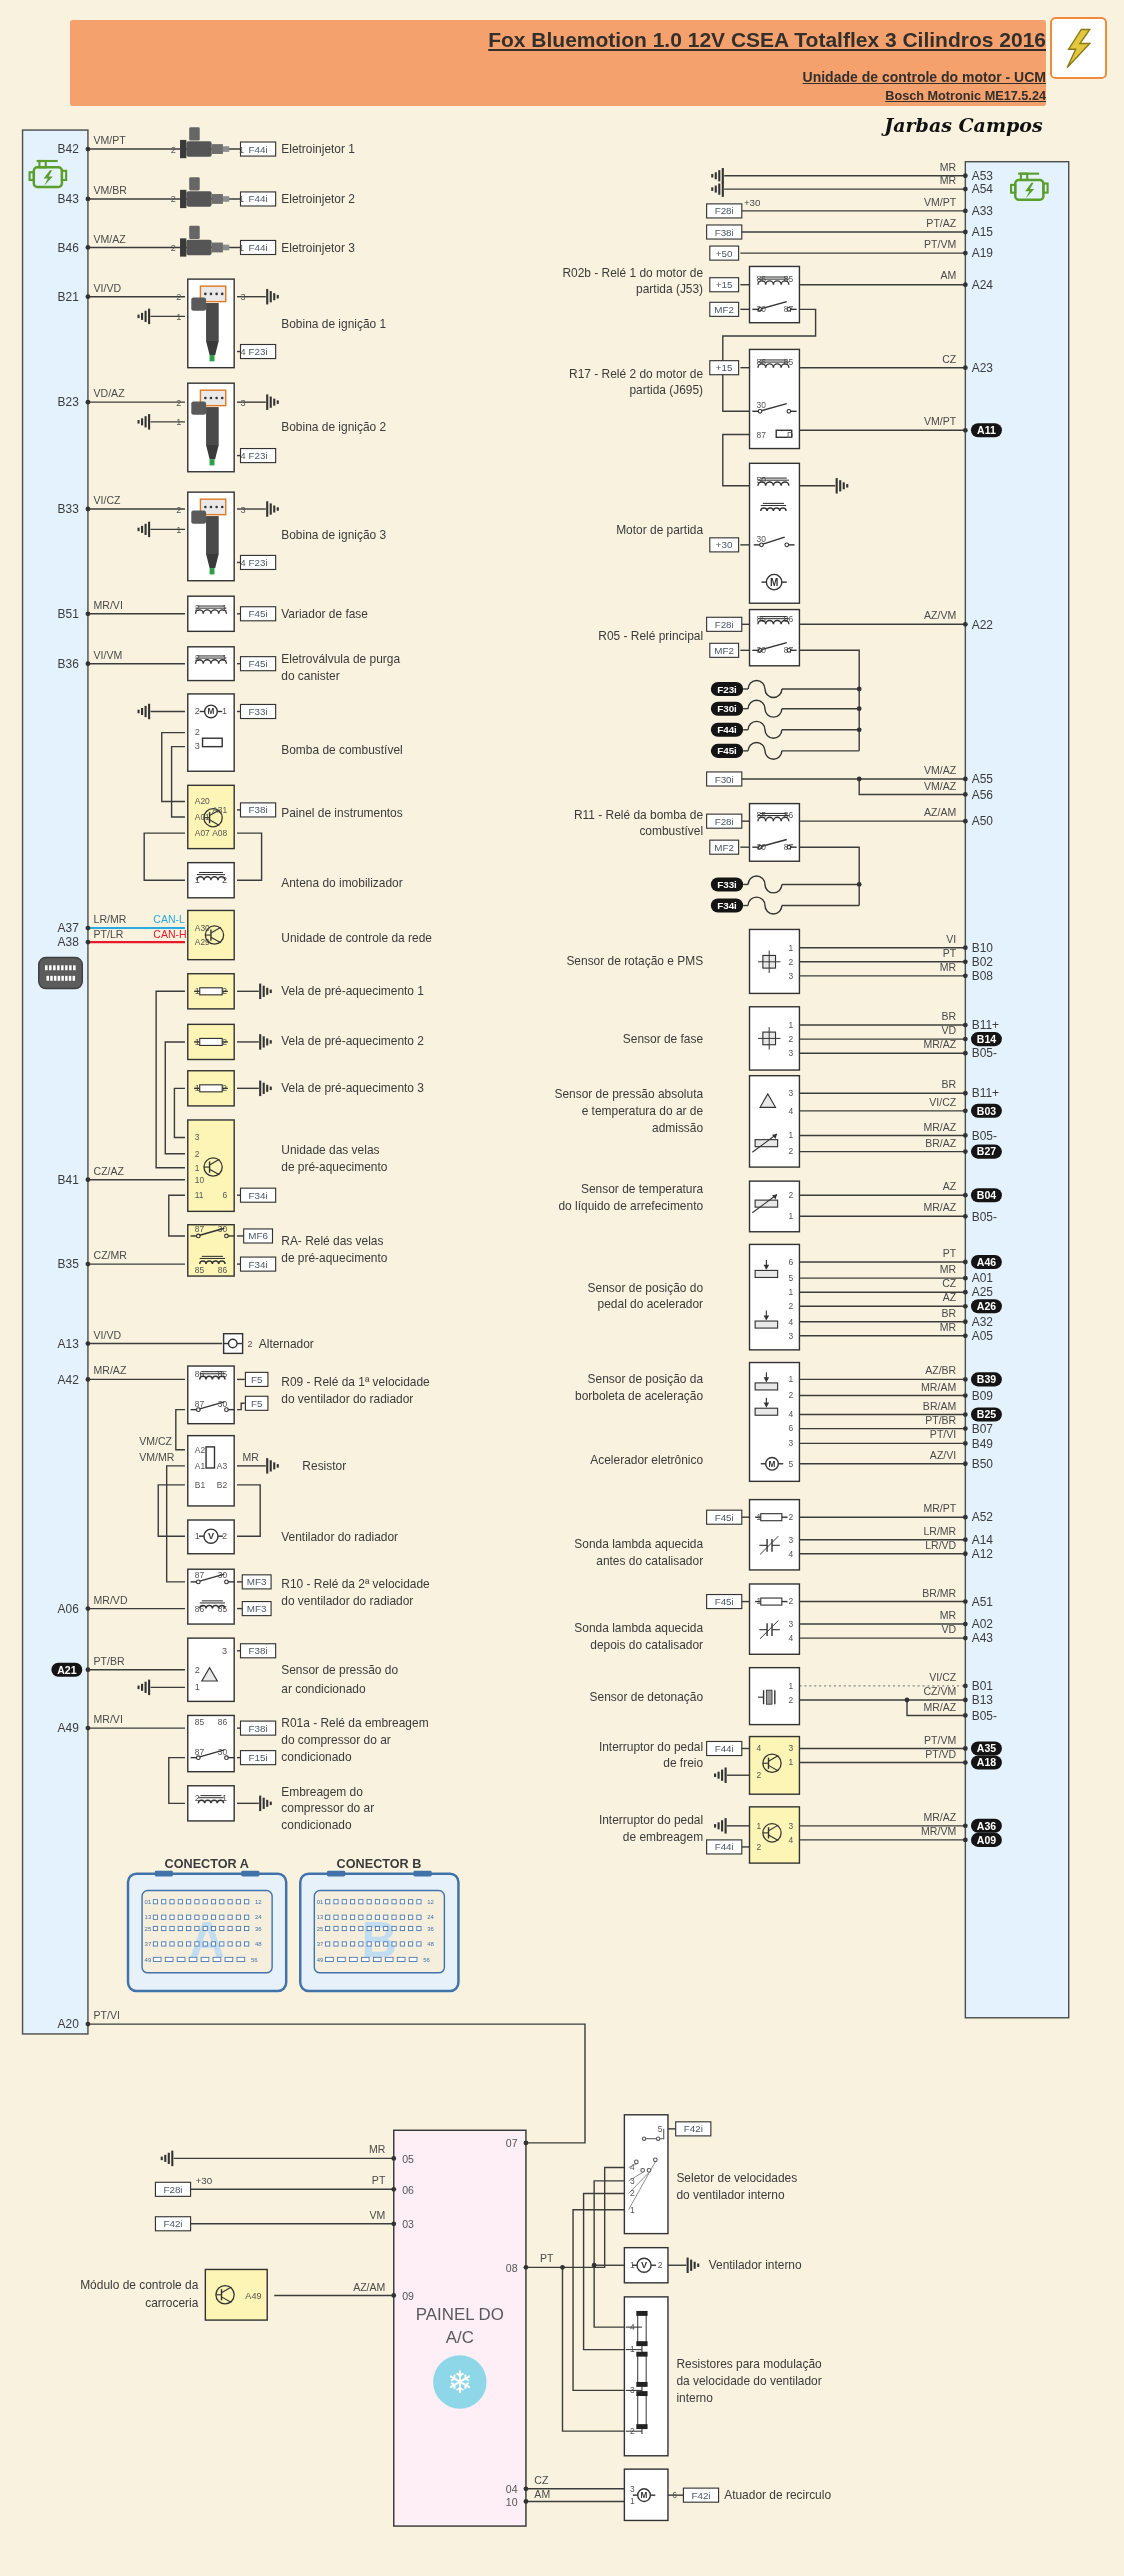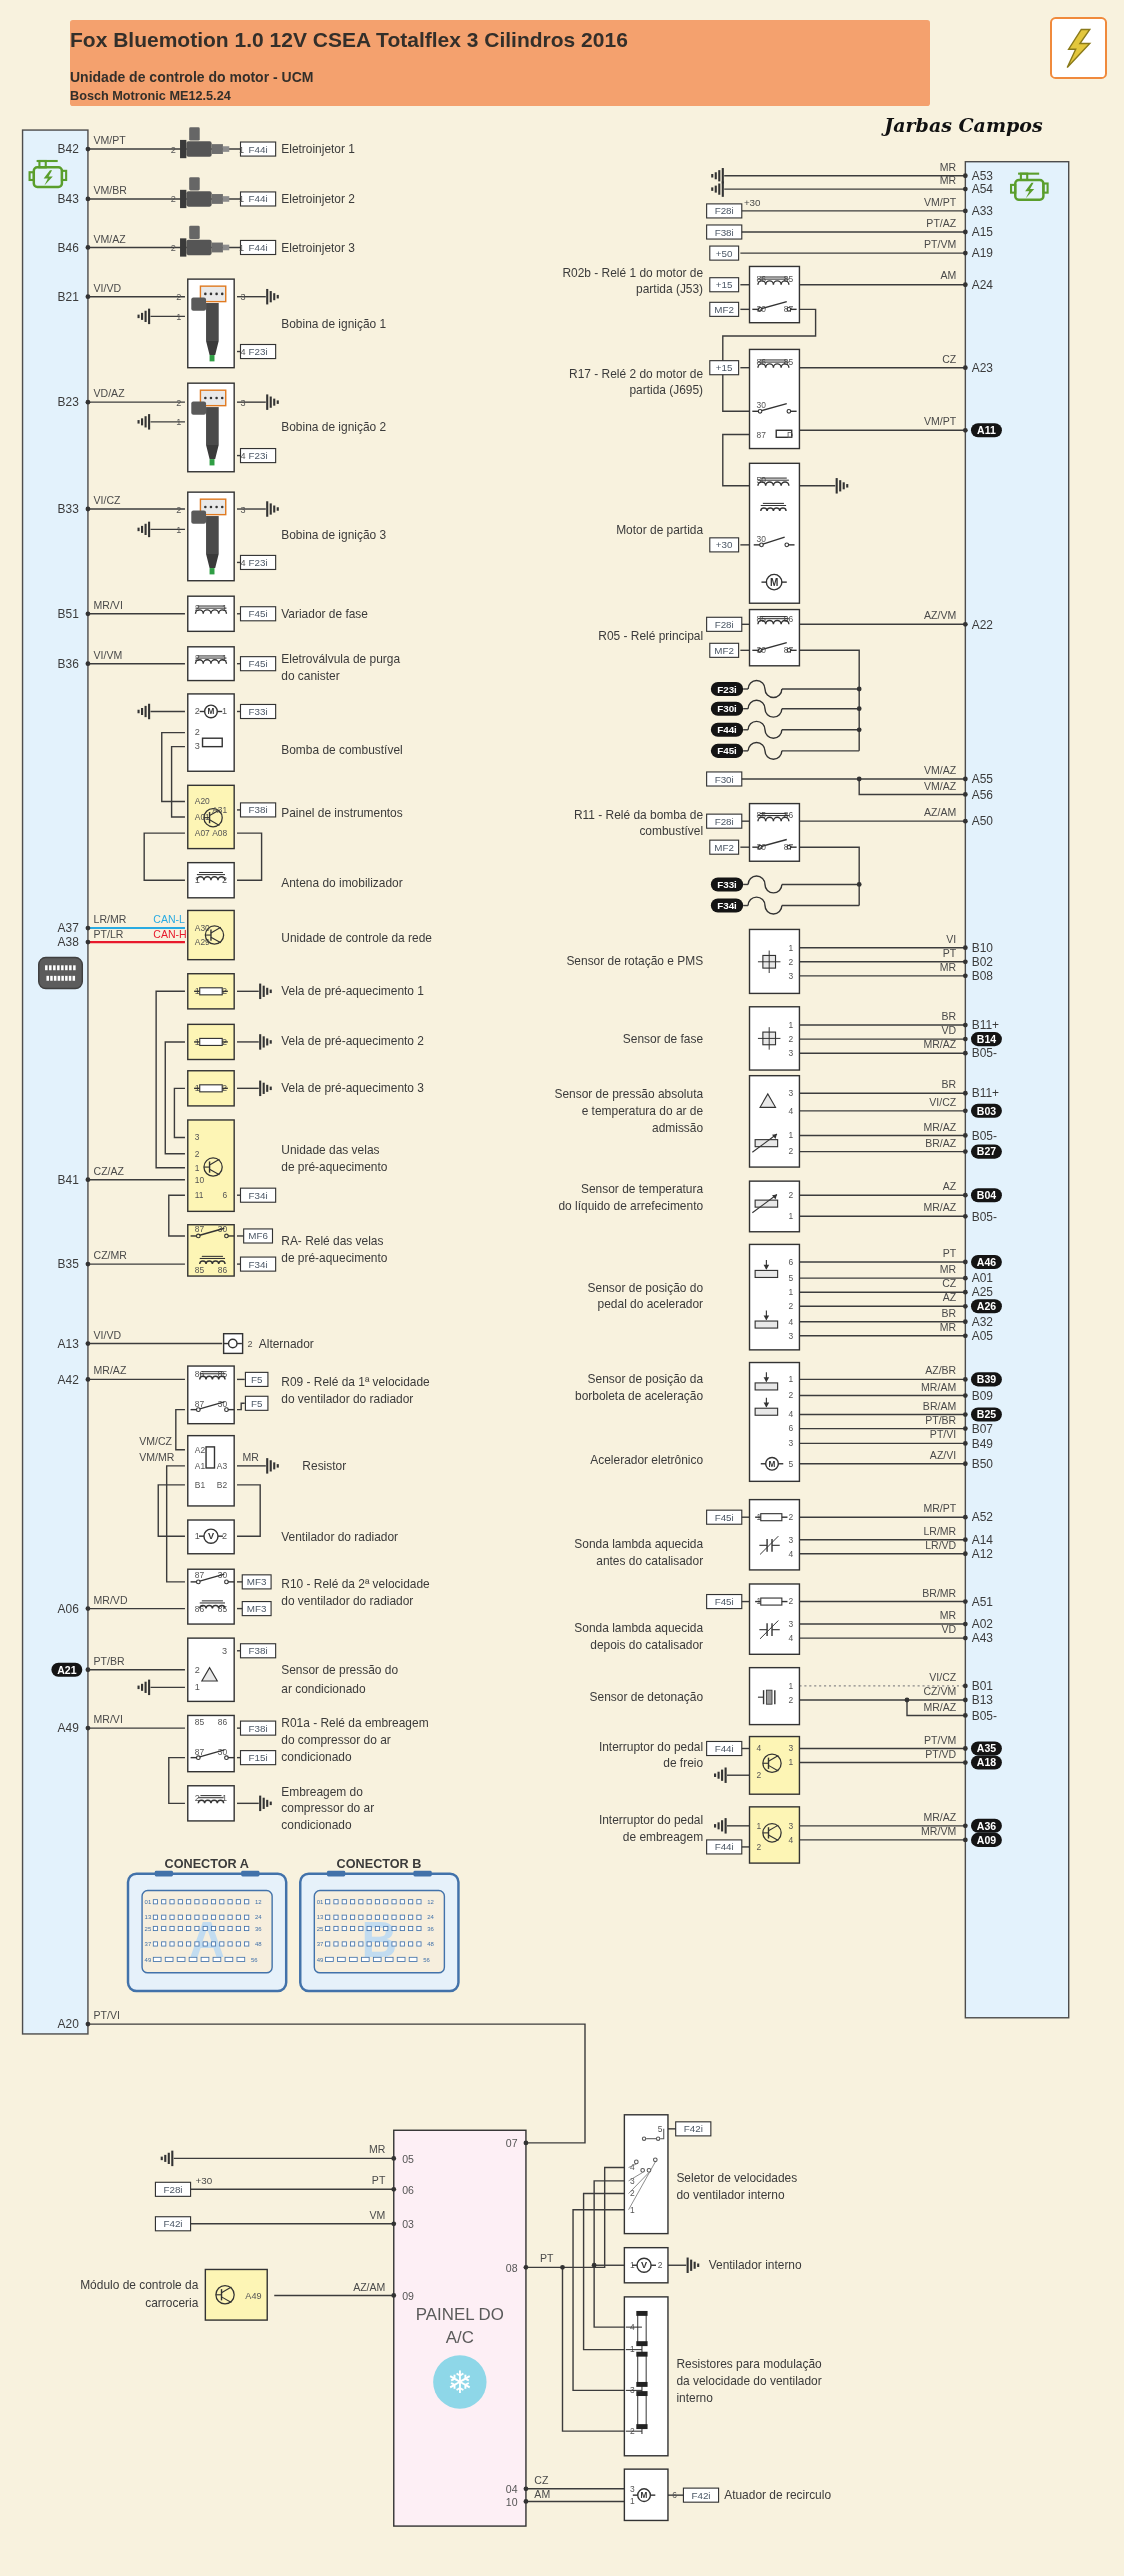--- a/index.html
+++ b/index.html
@@ -1,31 +1,31 @@
 <!DOCTYPE html>
 <html style="font-size:11.2px"><head>
 <meta charset="utf-8">
 <style>
   html,body{margin:0;padding:0;background:#f8f2de;}
   #canvas{position:relative;width:1125px;height:2576px;background:#f8f2de;font-family:"Liberation Sans",sans-serif;overflow:hidden;}
-  #hdr{position:absolute;left:70px;top:19.7px;width:860px;height:86px;background:#f4a16e;border-radius:2.8px;text-align:left;color:#332f2a;}
+  #hdr{position:absolute;left:70px;top:19.7px;width:976px;height:86px;background:#f4a16e;border-radius:2.8px;text-align:right;color:#332f2a;text-decoration:underline;}
   #hdr .t1{font-size:21px;font-weight:bold;padding-top:8.4px;}
   #hdr .t2{font-size:14px;font-weight:bold;margin-top:17px;}
   #hdr .t3{font-size:12.7px;font-weight:bold;margin-top:4.2px;}
   #logo{position:absolute;left:1050px;top:17px;width:53px;height:58px;background:#fff;border:2.1px solid #f08a3c;border-radius:5.6px;display:flex;align-items:center;justify-content:center;}
   #sig{position:absolute;left:879px;top:114px;width:169px;text-align:center;font-family:"DejaVu Serif",serif;font-style:italic;font-weight:bold;font-size:19px;color:#111;}
   svg text{font-family:"Liberation Sans",sans-serif;}
 </style>
 </head>
 <body>
 <div id="canvas">
   <div id="hdr">
     <div class="t1">Fox Bluemotion 1.0 12V CSEA Totalflex 3 Cilindros 2016</div>
     <div class="t2">Unidade de controle do motor - UCM</div>
-    <div class="t3">Bosch Motronic ME12.5.24</div>
+    <div class="t3">Bosch Motronic ME17.5.24</div>
   </div>
   <div id="logo">
     <svg width="31" height="41" viewBox="0 0 44 58">
       <polygon points="26,2 8,30 18,30 6,56 38,22 24,22 38,2" fill="#e3c73d" stroke="#8a7a1a" stroke-width="2"></polygon>
     </svg>
   </div>
   <div id="sig">Jarbas Campos</div>
   <svg id="diag" width="1125" height="2576" viewBox="0 0 1600 3664" style="position:absolute;left:0;top:0">
       <g>
         <rect x="32" y="185" width="93" height="2708" fill="#e3f2fc" stroke="#4d4d4d" stroke-width="2"></rect>

